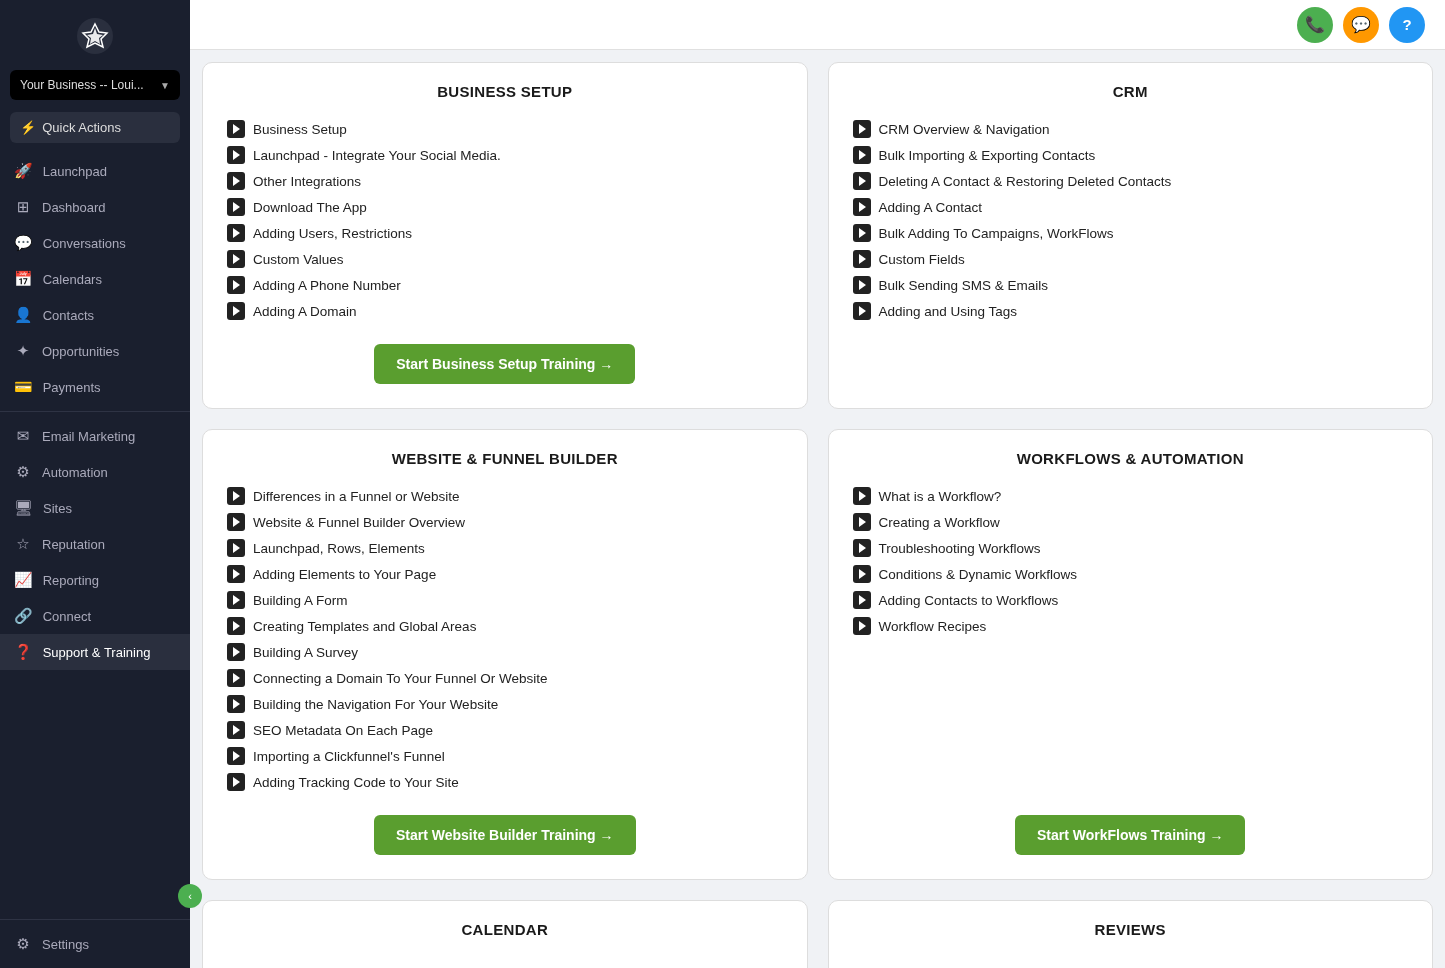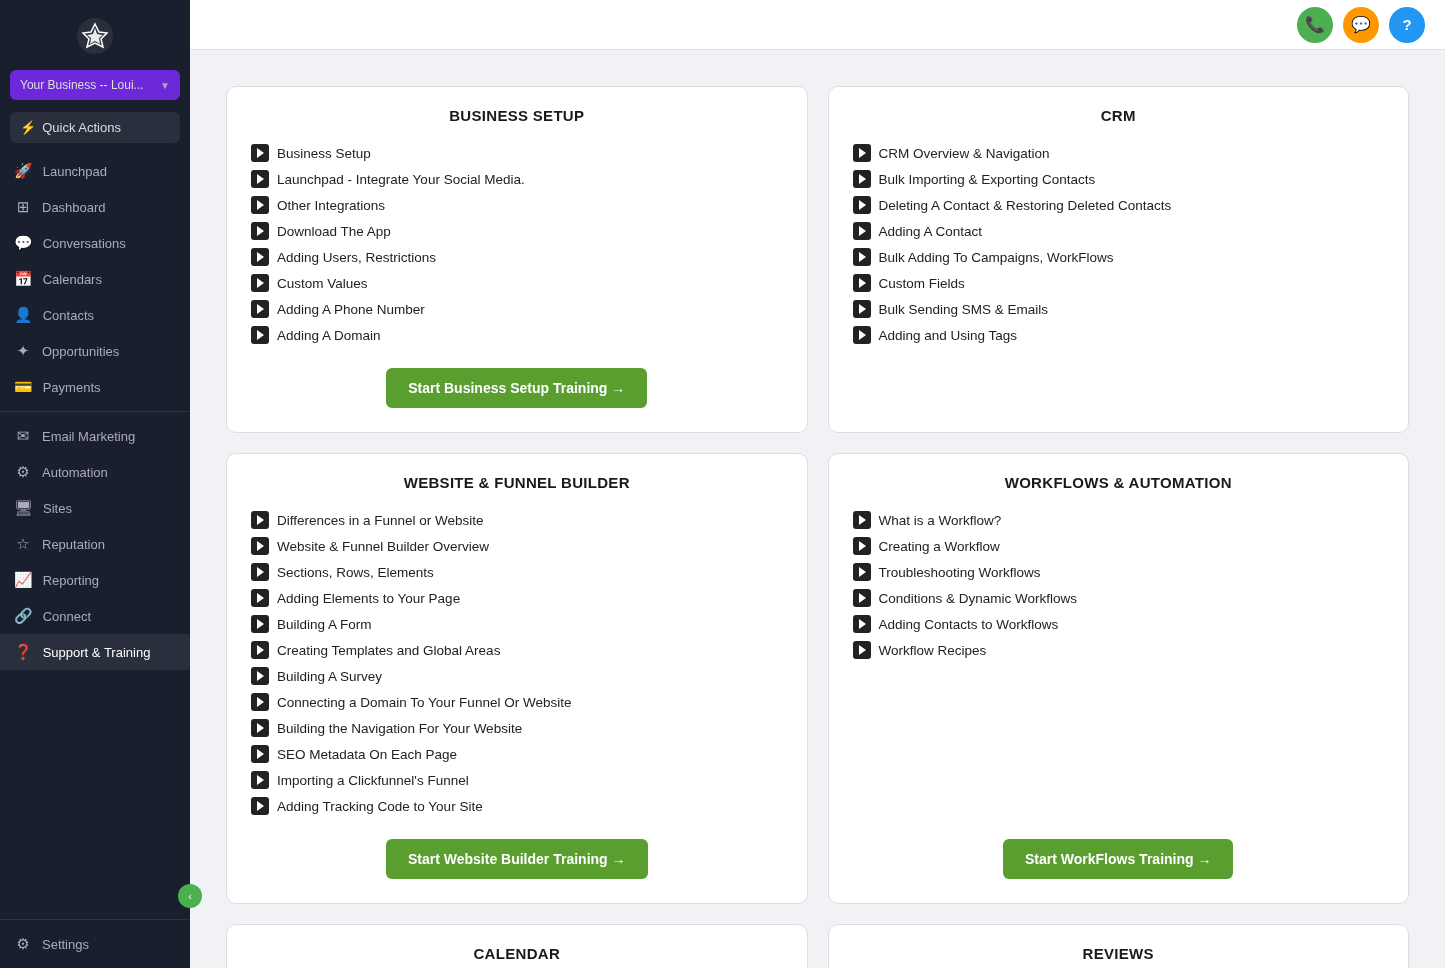--- a/index.html
+++ b/index.html
@@ -21,21 +21,21 @@
       align-items: center;
       justify-content: center;
       padding: 18px 0 10px;
     }
     #sidebar-logo .logo-icon {
       width: 36px;
       height: 36px;
     }
     #business-selector {
       margin: 6px 10px 8px;
-      background: #6d28d9;
+      background: #000000;
       border-radius: 6px;
       padding: 8px 10px;
       display: flex;
       align-items: center;
       justify-content: space-between;
       cursor: pointer;
     }
     #business-selector span { color: #ddd; font-size: 12px; }
     #business-selector .chevron { color: #aaa; font-size: 10px; }
 
@@ -118,21 +118,21 @@
       color: white;
       font-size: 16px;
       cursor: pointer;
     }
 
     
     #main {
       flex: 1;
       margin-top: 50px;
       overflow-y: auto;
-      padding: 36px;
+      padding: 12px;
       background: #f0f2f5;
     }
 
     .cards-grid {
       display: grid;
       grid-template-columns: 1fr 1fr;
       gap: 20px;
     }
 
     .training-card {
@@ -385,21 +385,21 @@
       <li class="card-item">
         <span class="play-icon"></span>
         <span>Differences in a Funnel or Website</span>
       </li>
       <li class="card-item">
         <span class="play-icon"></span>
         <span>Website &amp; Funnel Builder Overview</span>
       </li>
       <li class="card-item">
         <span class="play-icon"></span>
-        <span>Sections, Rows, Elements</span>
+        <span>Launchpad, Rows, Elements</span>
       </li>
       <li class="card-item">
         <span class="play-icon"></span>
         <span>Adding Elements to Your Page</span>
       </li>
       <li class="card-item">
         <span class="play-icon"></span>
         <span>Building A Form</span>
       </li>
       <li class="card-item">

